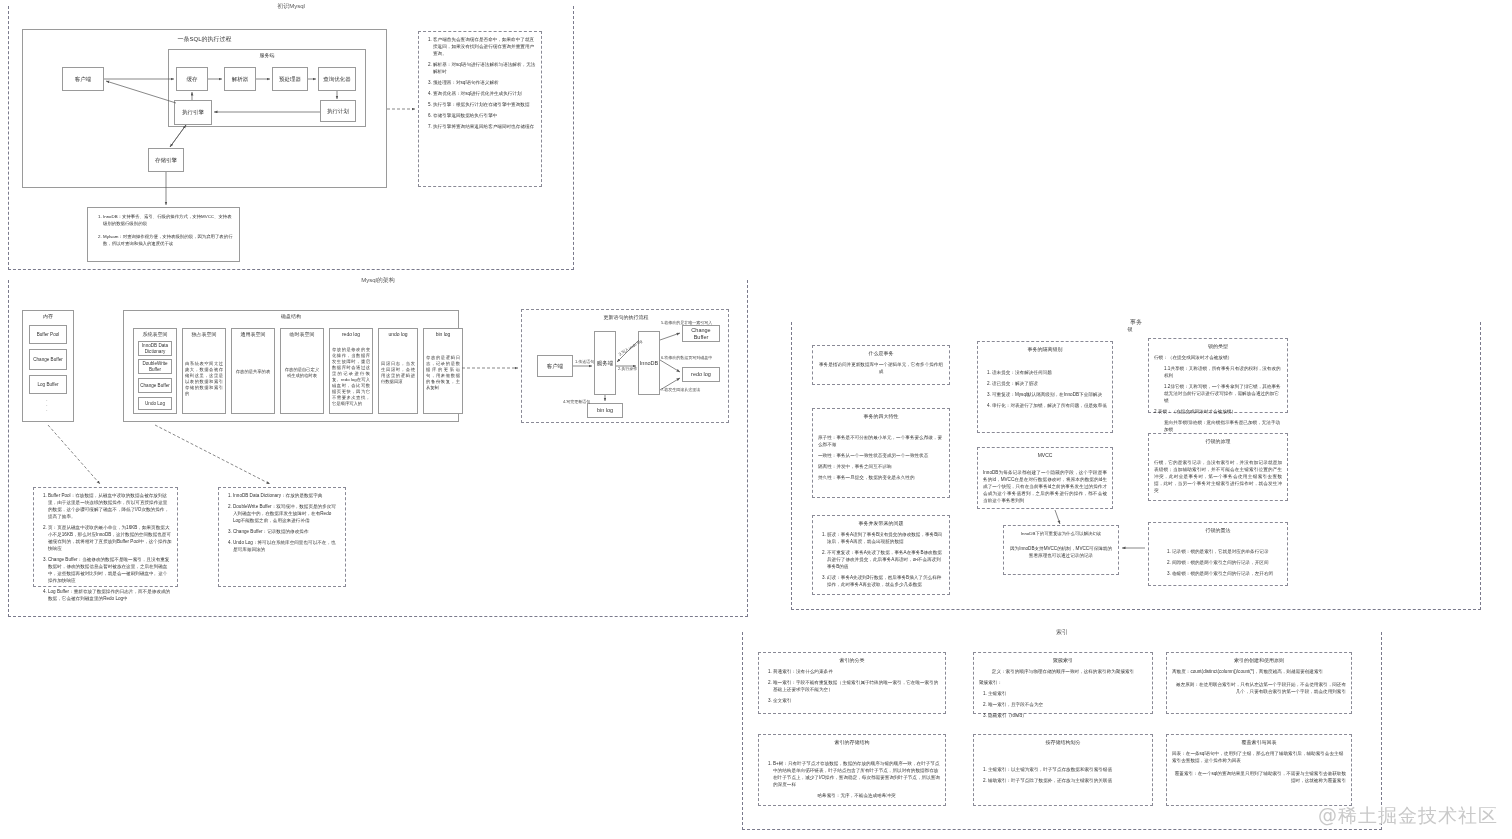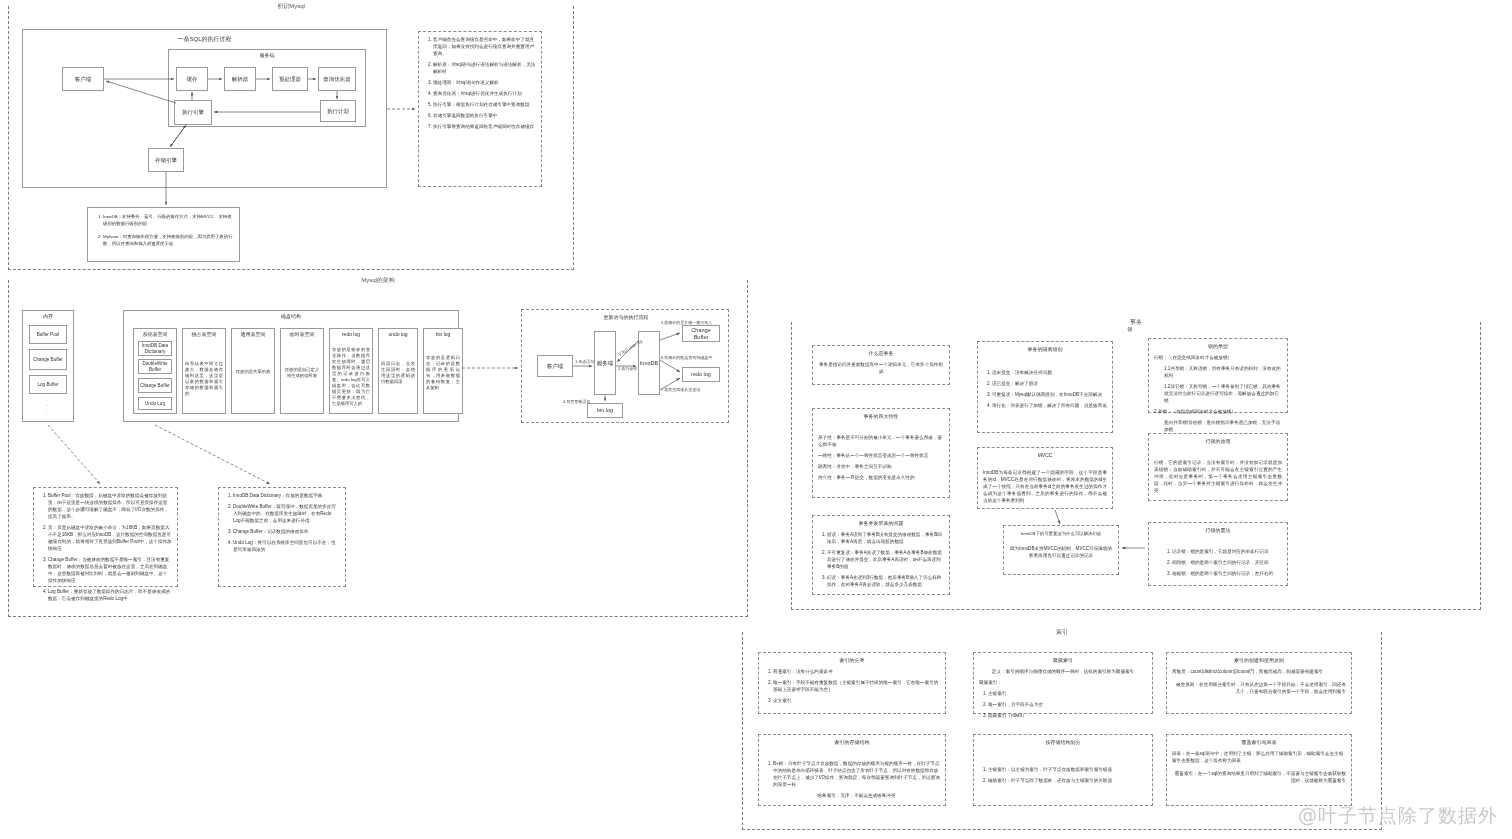--- a/index.html
+++ b/index.html
@@ -323,13 +323,13 @@
   <line x1="639" y1="340" x2="617" y2="362" stroke="#555" stroke-width="0.7" marker-end="url(#ah)"></line>
   <line x1="605" y1="395" x2="605" y2="401" stroke="#555" stroke-width="0.7" marker-end="url(#ah)"></line>
   <line x1="660" y1="340" x2="680" y2="333" stroke="#555" stroke-width="0.7" marker-end="url(#ah)"></line>
   <line x1="660" y1="360" x2="680" y2="372" stroke="#555" stroke-width="0.7" marker-end="url(#ah)"></line>
   <line x1="660" y1="390" x2="680" y2="378" stroke="#555" stroke-width="0.7" marker-end="url(#ah)"></line>
 
   <line x1="1055" y1="510" x2="1060" y2="524" stroke="#555" stroke-width="0.7" marker-end="url(#ah)"></line>
   <line x1="1145" y1="548" x2="1122" y2="548" stroke="#555" stroke-width="0.7" marker-end="url(#ah)"></line>
 </svg>
 
-<div class="wm">@叶子节点除了数据外</div>
+<div class="wm">@稀土掘金技术社区</div>
 
 </body></html>

